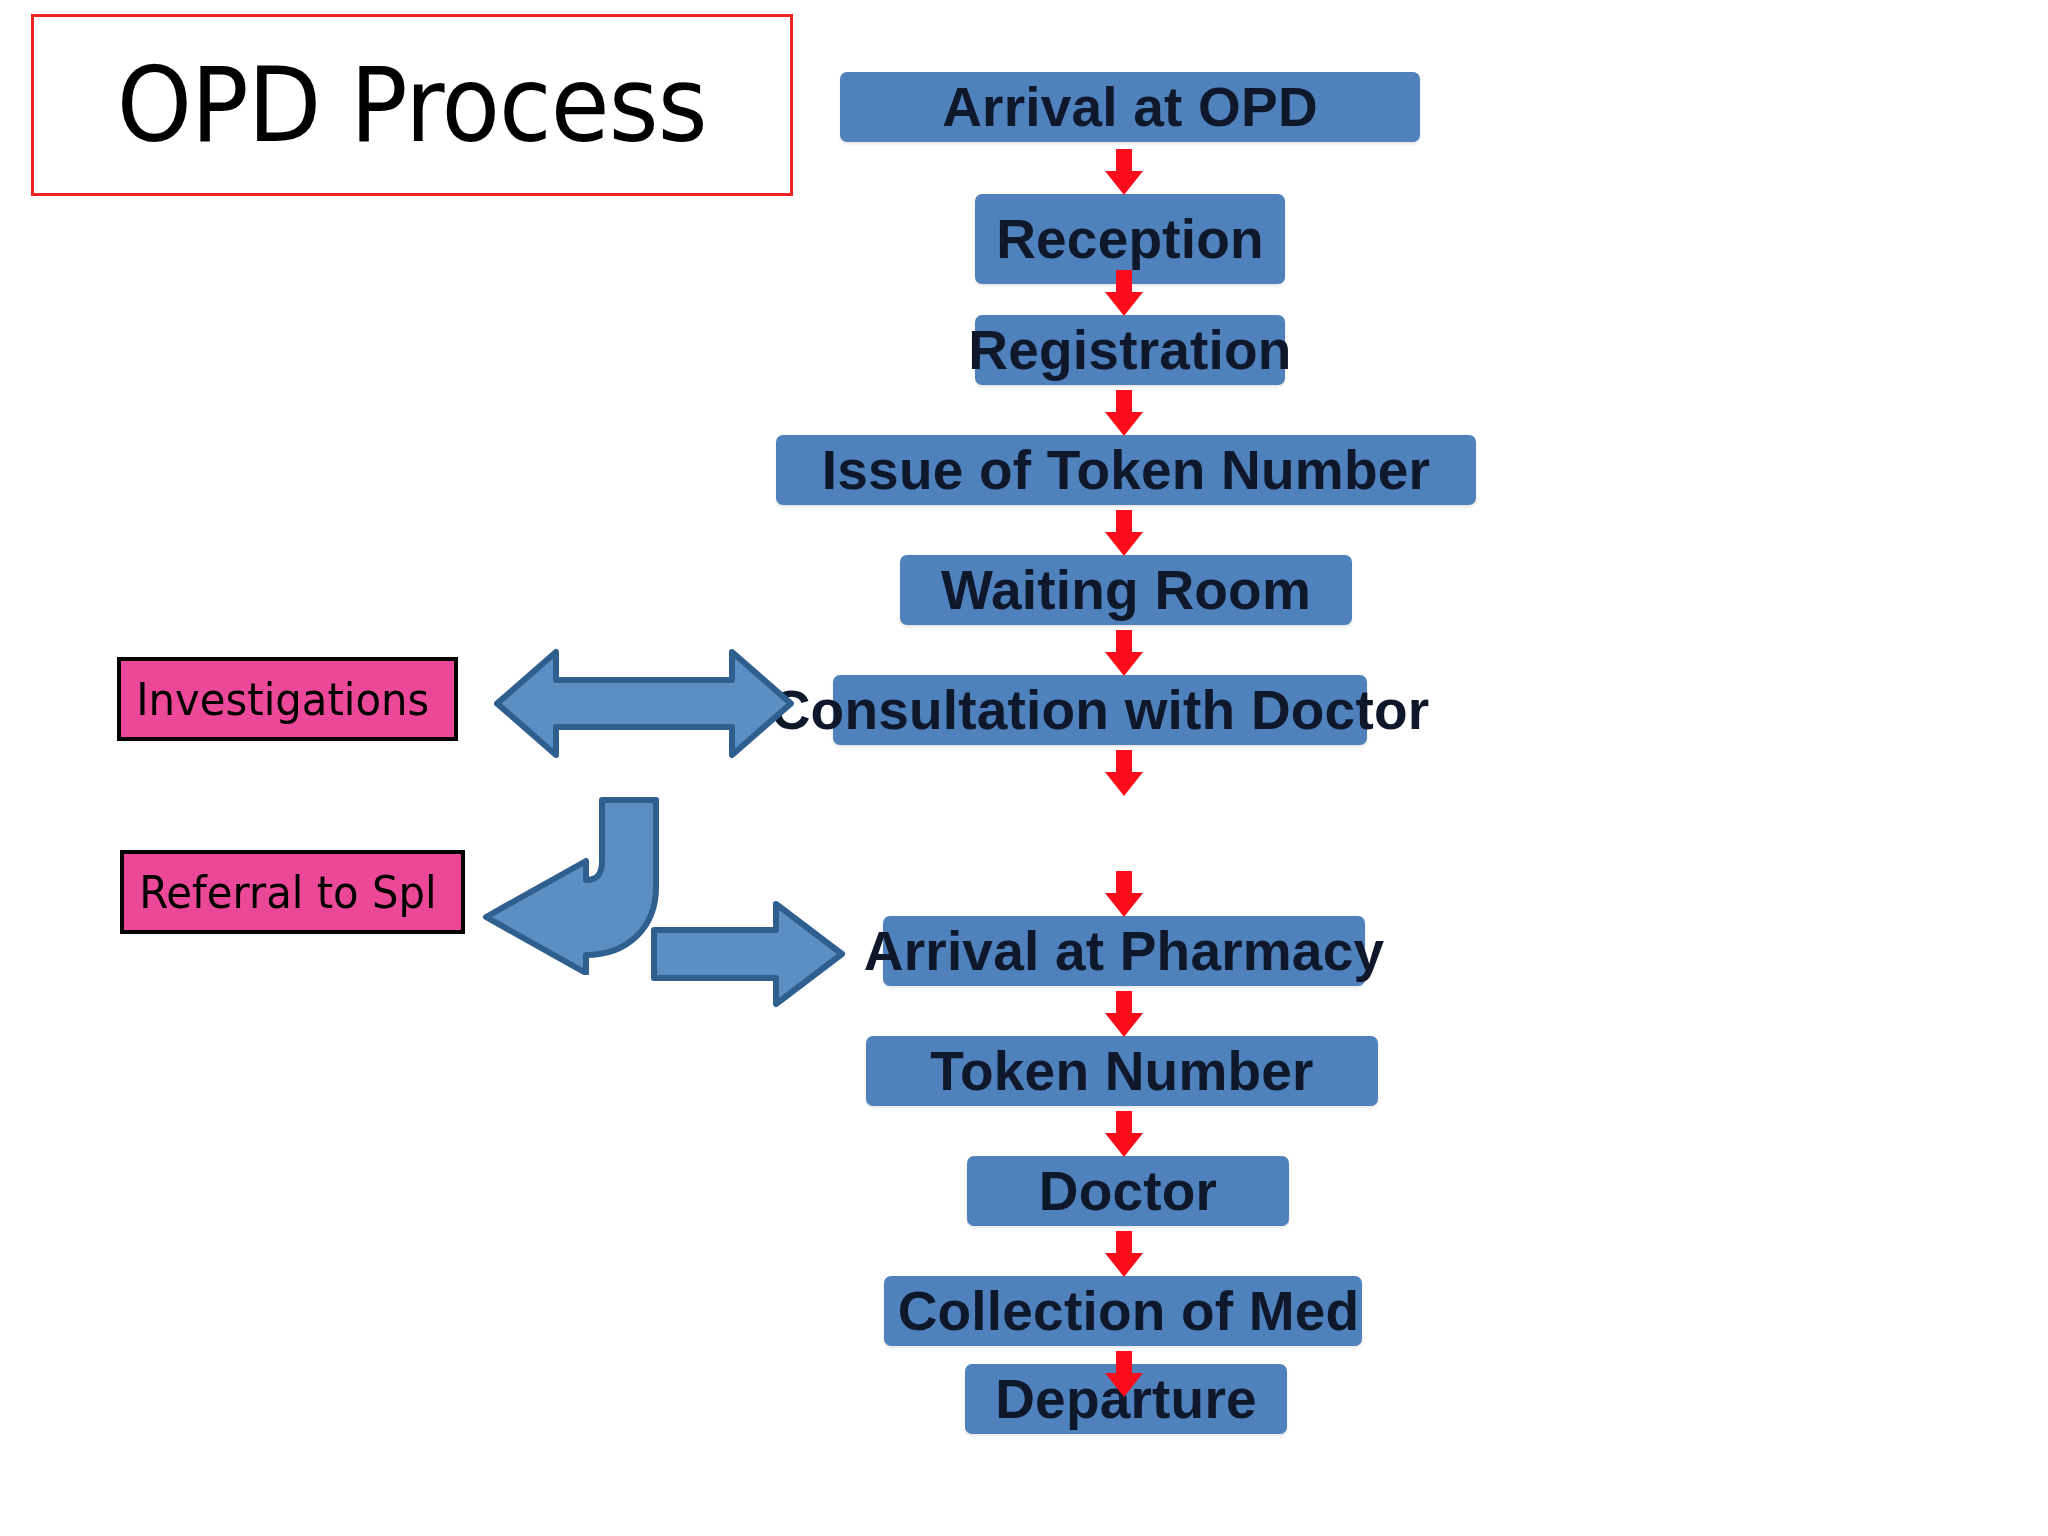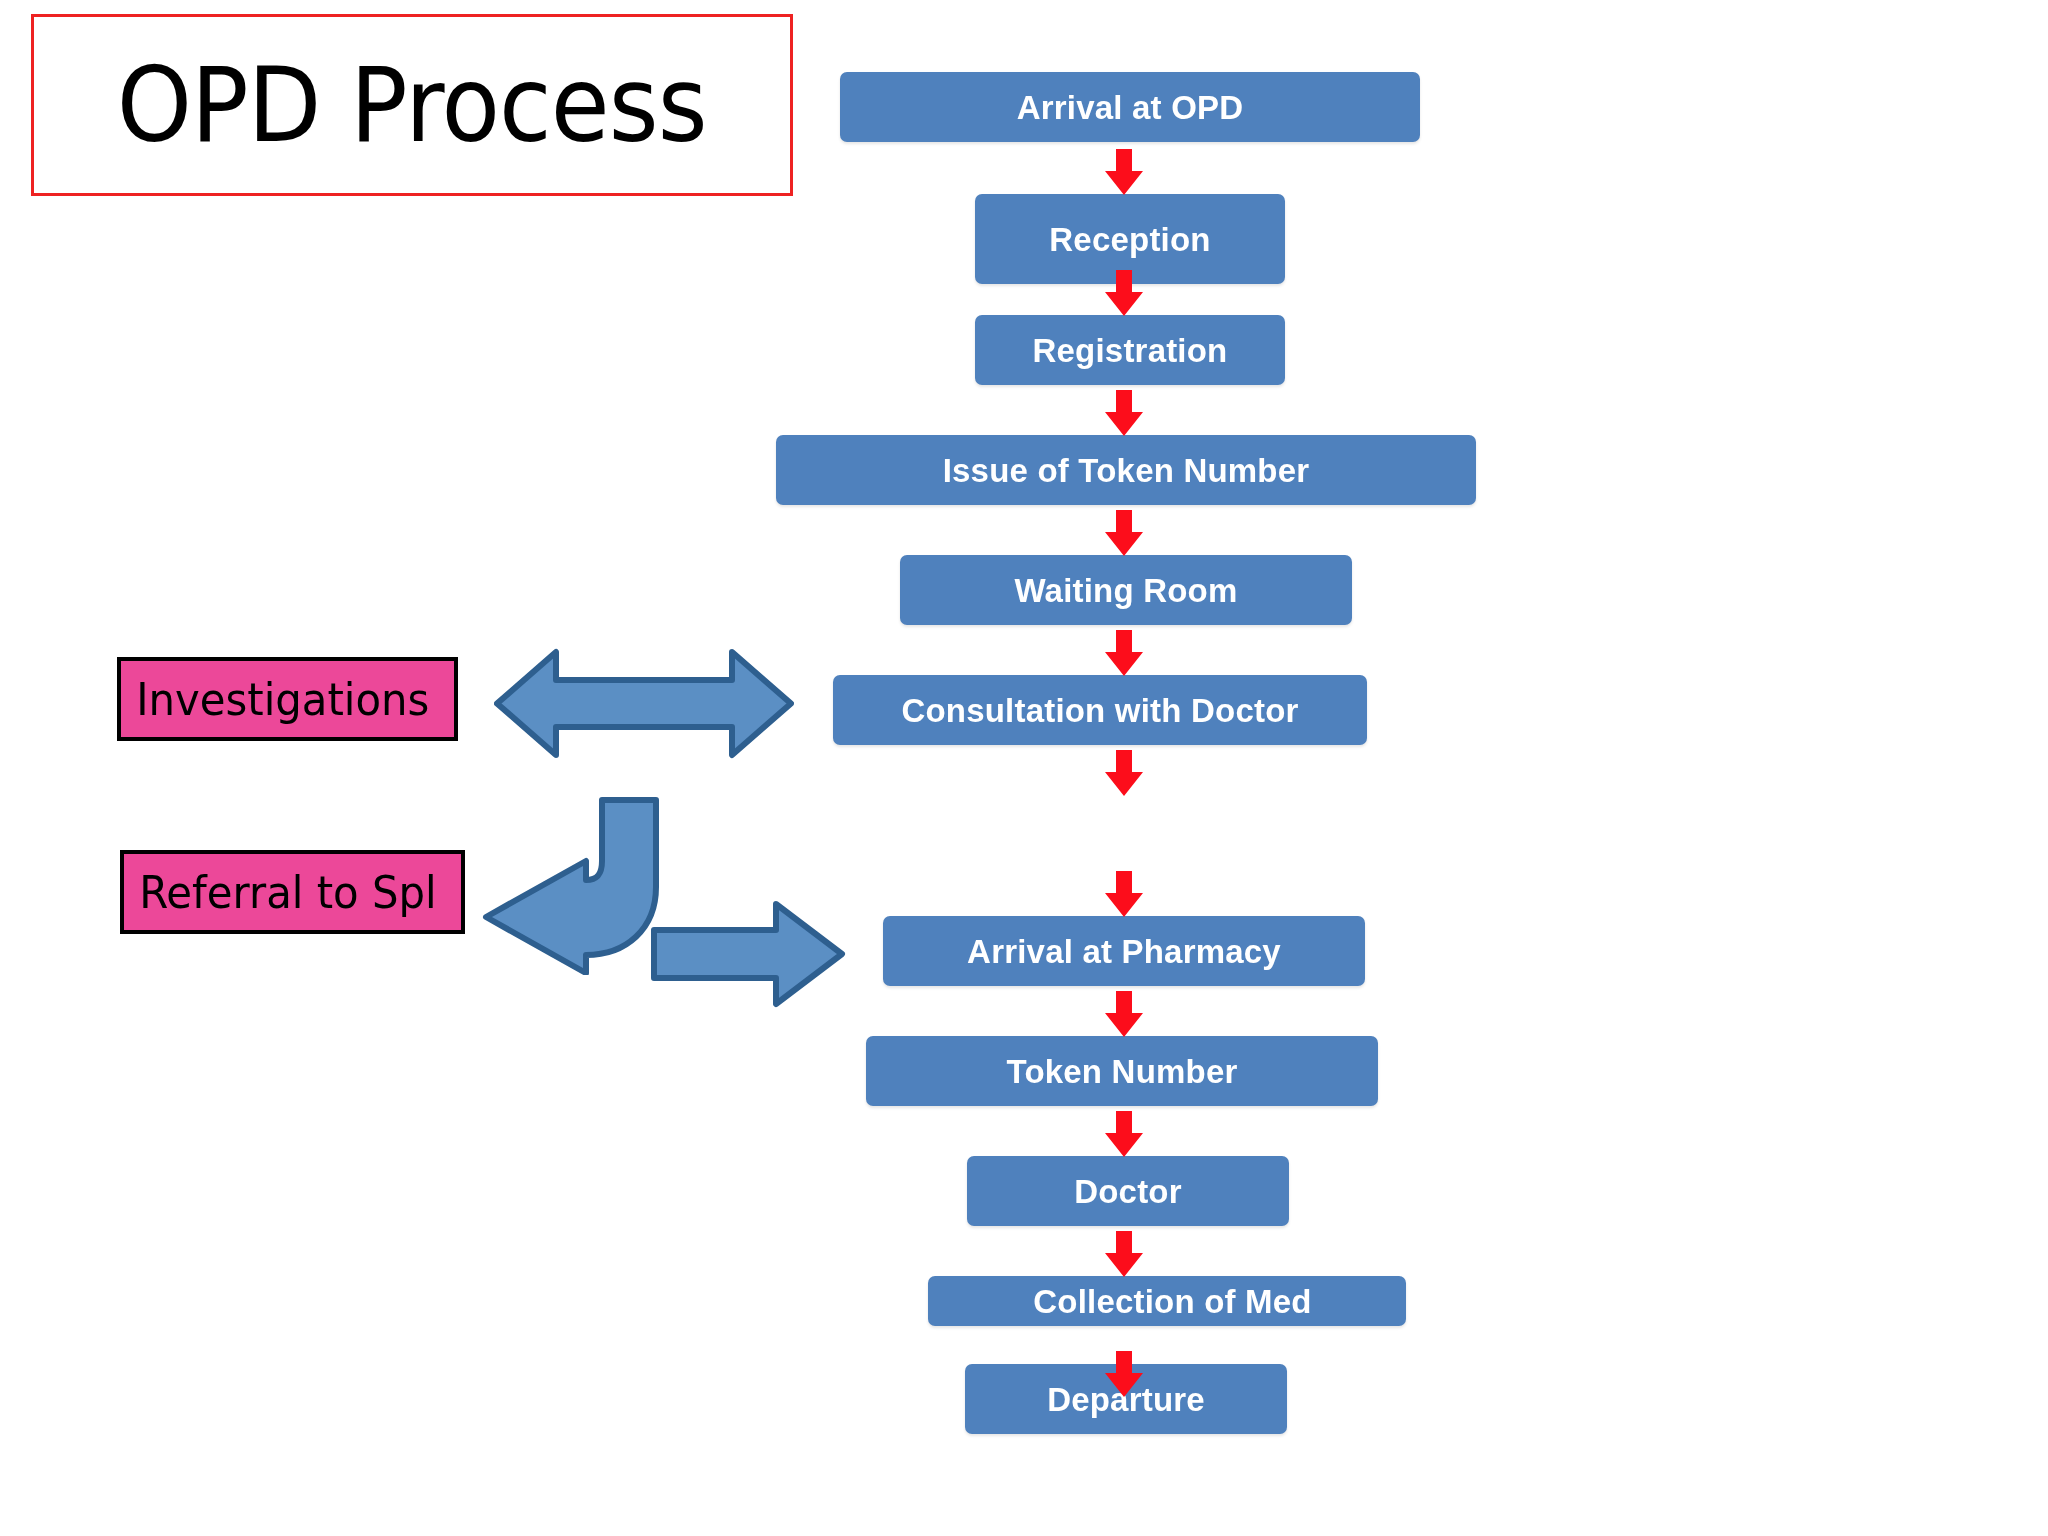--- a/index.html
+++ b/index.html
@@ -48,24 +48,24 @@
     position: absolute;
     background: #4f81bd;
     border-radius: 7px;
     display: flex;
     align-items: center;
     justify-content: center;
     box-sizing: border-box;
     box-shadow: 0 2px 3px rgba(0,0,0,0.10);
   }
   .pbox .lbl {
-    color: #ffffff;
+    color: #0f172a;
     font-family: "Liberation Sans", sans-serif;
     font-weight: bold;
-    font-size: 33px;
+    font-size: 55px;
     line-height: 1;
     white-space: nowrap;
     letter-spacing: 0.2px;
   }
 
   
   .rarrow {
     position: absolute;
     width: 38px;
     height: 46px;
@@ -135,21 +135,21 @@
   </div>
 
   <div class="pbox" style="left:866px; top:1036px; width:512px; height:70px;">
     <span class="lbl">Token Number</span>
   </div>
 
   <div class="pbox" style="left:967px; top:1156px; width:322px; height:70px;">
     <span class="lbl">Doctor</span>
   </div>
 
-  <div class="pbox" style="left:928px; top:1276px; width:478px; height:50px;padding-left:11px;">
+  <div class="pbox" style="left:884px; top:1276px; width:478px; height:70px;padding-left:11px;">
     <span class="lbl">Collection of Med</span>
   </div>
 
   <div class="pbox" style="left:965px; top:1364px; width:322px; height:70px;">
     <span class="lbl">Departure</span>
   </div>
 
   <div class="rarrow" style="left:1105px; top:149px;">
     <svg width="38" height="46" viewBox="0 0 38 46">
         <polygon points="11,0 27,0 27,22 38,22 19,46 0,22 11,22" fill="#fc0d1b"></polygon>

